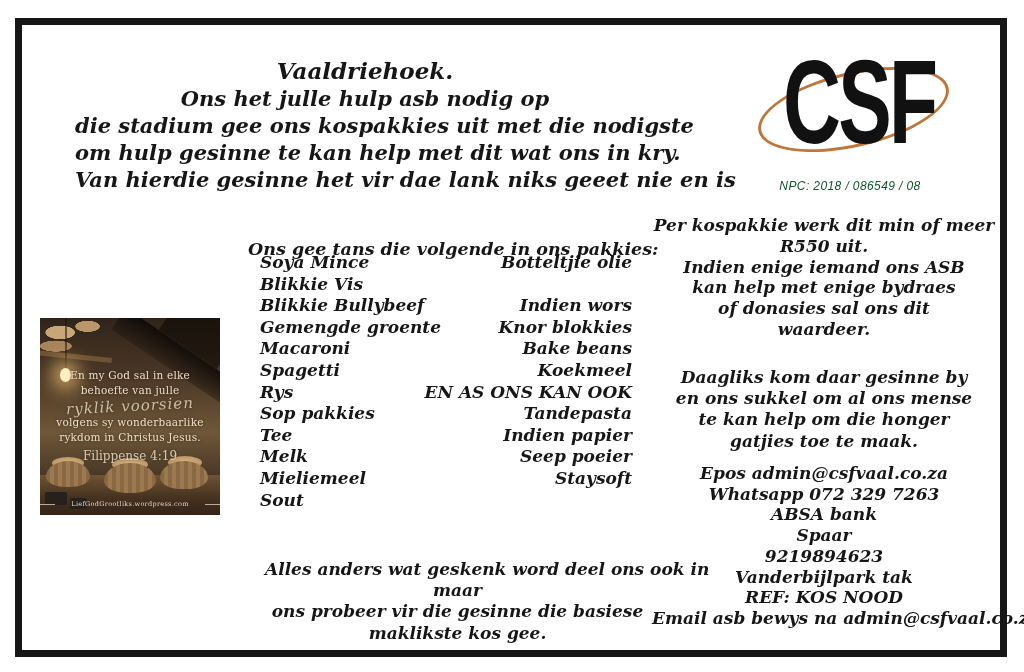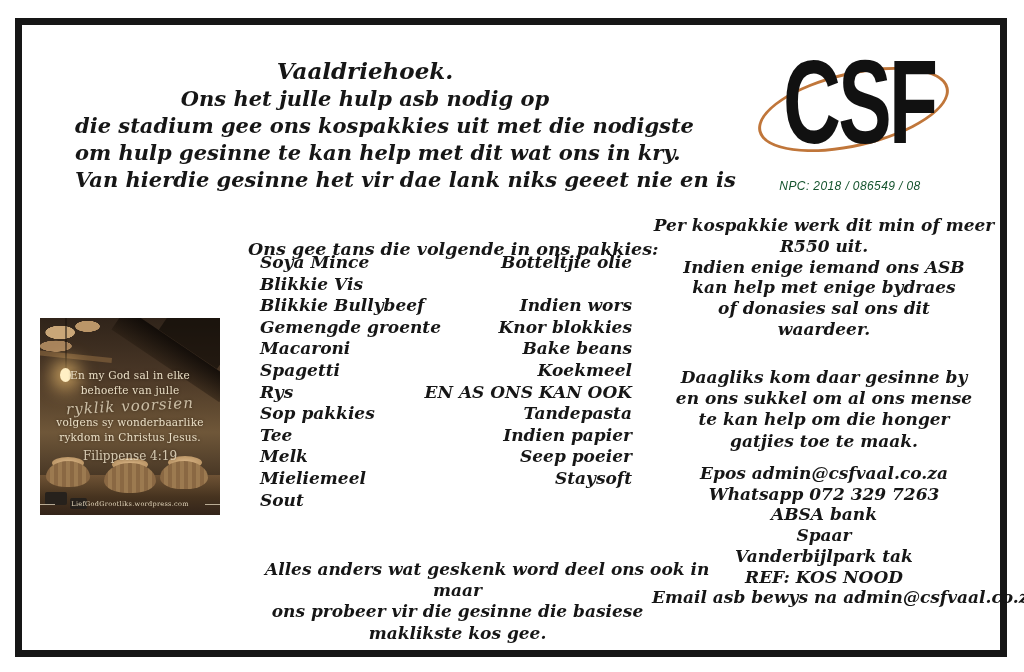--- a/index.html
+++ b/index.html
@@ -219,17 +219,18 @@
     <div>Daagliks kom daar gesinne by</div>
     <div>en ons sukkel om al ons mense</div>
     <div>te kan help om die honger</div>
     <div>gatjies toe te maak.</div>
   </div>
   <div class="rc rc-contact">
     <div>Epos admin@csfvaal.co.za</div>
     <div>Whatsapp 072 329 7263</div>
     <div>ABSA bank</div>
     <div>Spaar</div>
+    <div>9219894623</div>
     <div>Vanderbijlpark tak</div>
     <div>REF: KOS NOOD</div>
     <div>Email asb bewys na admin@csfvaal.co.za</div>
   </div>
 </div>
 
 </body></html>

